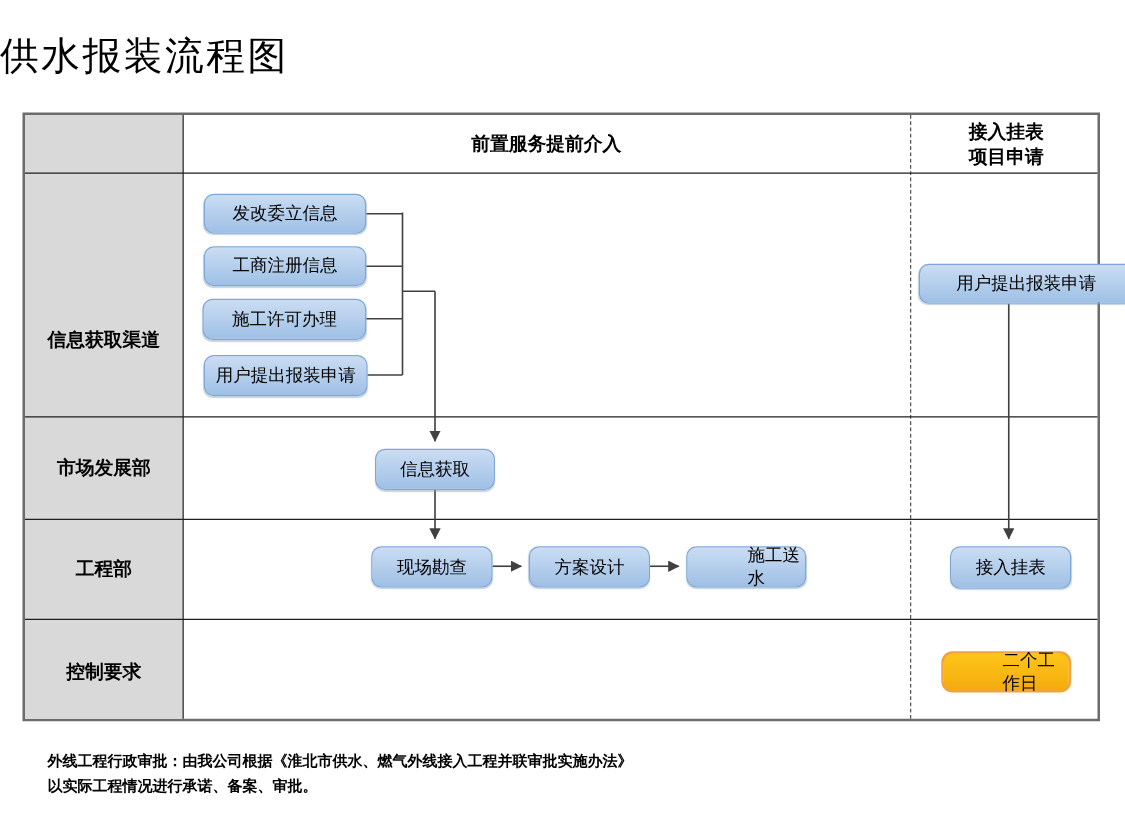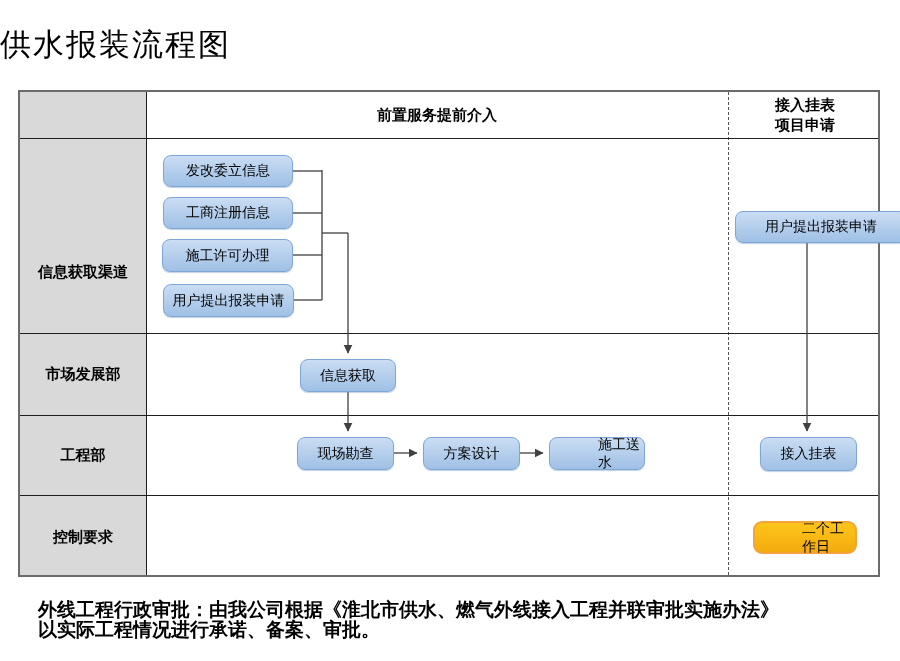--- a/index.html
+++ b/index.html
@@ -46,21 +46,21 @@
   .n-send{left:549px;top:437px;width:96px;height:33px;padding-left:48px;}
   .n-user{left:735px;top:211px;width:172px;height:32px;}
   .n-metr{left:760px;top:437px;width:97px;height:34px;}
   .n-days{left:753px;top:521px;width:104px;height:33px;border-radius:9px;
           background:linear-gradient(180deg,#fcc51a 0%,var(--duration-fill) 55%,#f3ab0e 100%);
           border:2px solid var(--duration-border);box-shadow:none;padding-left:47px;}
 
   svg.connectors{position:absolute;left:0;top:0;pointer-events:none;}
   svg.connectors line, svg.connectors path{stroke:var(--line);stroke-width:1.3;fill:none;}
 
-  .footer{position:absolute;left:38px;top:599px;font-size:19px;font-weight:bold;line-height:20px;}
+  .footer{position:absolute;left:38px;top:599px;font-size:12px;font-weight:bold;line-height:20px;}
 </style>
 </head>
 <body>
 
 <div id="page">
 
   <div class="title">供水报装流程图</div>
 
   <div class="table">
     <div class="lane-col"></div>

